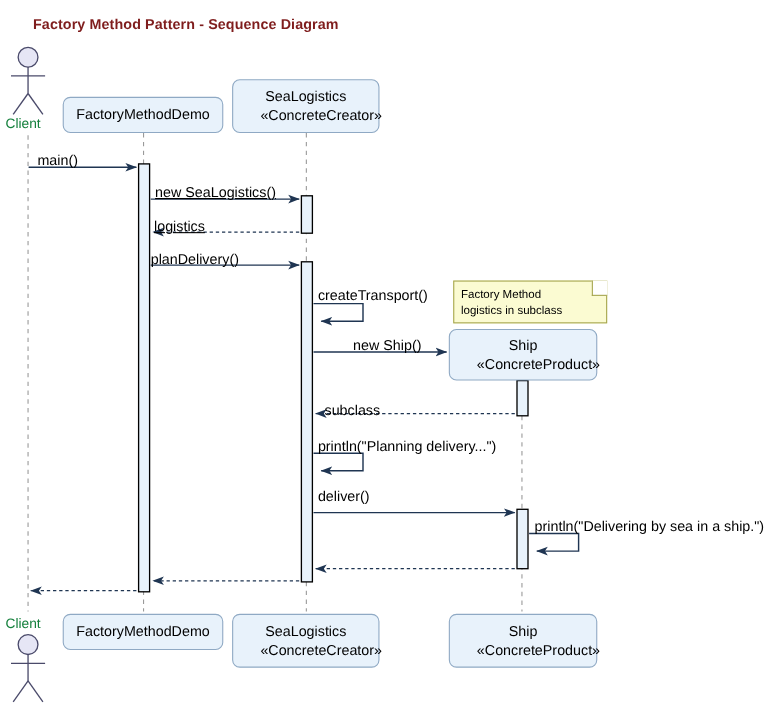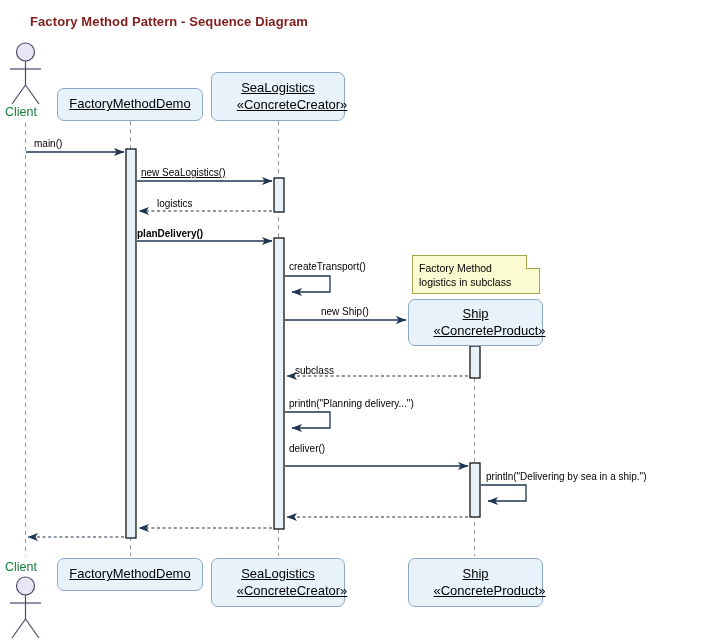--- a/index.html
+++ b/index.html
@@ -42,21 +42,20 @@
     border: 1px solid #8fa9c4;
     border-radius: 7px;
     display: flex;
     flex-direction: column;
     align-items: center;
     justify-content: center;
     font-size: 13px;
     color: #000000;
     line-height: 1.25;
     white-space: nowrap;
-    text-decoration: underline;
   }
   .participant-box .p-name { display: block; }
   .participant-box .p-stereo { display: block; margin-left: 28px; }
   .note-box {
     position: absolute;
     box-sizing: border-box;
     background: #fbfbd2;
     border: 1px solid #a6a64d;
     font-size: 10.5px;
     line-height: 1.35;
@@ -70,21 +69,21 @@
     top: -1px;
     width: 13px;
     height: 13px;
     background: #ffffff;
     border-left: 1px solid #a6a64d;
     border-bottom: 1px solid #a6a64d;
     transform: none;
   }
   .msg-label {
     position: absolute;
-    font-size: 10px;
+    font-size: 13px;
     color: #000000;
     white-space: nowrap;
     line-height: 1;
     text-align: center;
   }
   .actor-label {
     position: absolute;
     font-size: 12.5px;
     color: #15803d;
     white-space: nowrap;
@@ -185,21 +184,21 @@
   <div class="participant-box" style="left:211px; top:72px; width:134px; height:49px;">
     <span class="p-name">SeaLogistics</span>
     <span class="p-stereo">«ConcreteCreator»</span>
   </div>
 
   <div class="participant-box" style="left:408px; top:299px; width:135px; height:47px;">
     <span class="p-name">Ship</span>
     <span class="p-stereo">«ConcreteProduct»</span>
   </div>
 
-  <div class="note-box" style="left:412px; top:255px; width:128px; height:39px;">
+  <div class="note-box" style="left:412px; top:255px; width:140px; height:39px;">
     <div class="note-fold"></div>
     <div>Factory Method</div>
     <div>logistics in subclass</div>
   </div>
 
   <div class="participant-box" style="left:57px; top:558px; width:146px; height:33px;">
     <span class="p-name">FactoryMethodDemo</span>
   </div>
 
   <div class="participant-box" style="left:211px; top:558px; width:134px; height:49px;">
@@ -209,23 +208,23 @@
 
   <div class="participant-box" style="left:408px; top:558px; width:135px; height:49px;">
     <span class="p-name">Ship</span>
     <span class="p-stereo">«ConcreteProduct»</span>
   </div>
 
   <div class="msg-label" style="left:34px; top:139px;">main()</div>
 
   <div class="msg-label" style="left:141px; top:168px;text-decoration:underline;">new SeaLogistics()</div>
 
-  <div class="msg-label" style="left:157px; top:199px;">logistics</div>
-
-  <div class="msg-label" style="left:137px; top:229px;font-weight:bold;">planDelivery()</div>
+  <div class="msg-label" style="left:140px; top:199px;text-decoration:underline;">logistics</div>
+
+  <div class="msg-label" style="left:137px; top:229px;">planDelivery()</div>
 
   <div class="msg-label" style="left:289px; top:262px;">createTransport()</div>
 
   <div class="msg-label" style="left:289px; top:307px;margin-left:32px;">new Ship()</div>
 
   <div class="msg-label" style="left:295px; top:366px;">subclass</div>
 
   <div class="msg-label" style="left:289px; top:399px;">println("Planning delivery...")</div>
 
   <div class="msg-label" style="left:289px; top:444px;">deliver()</div>

